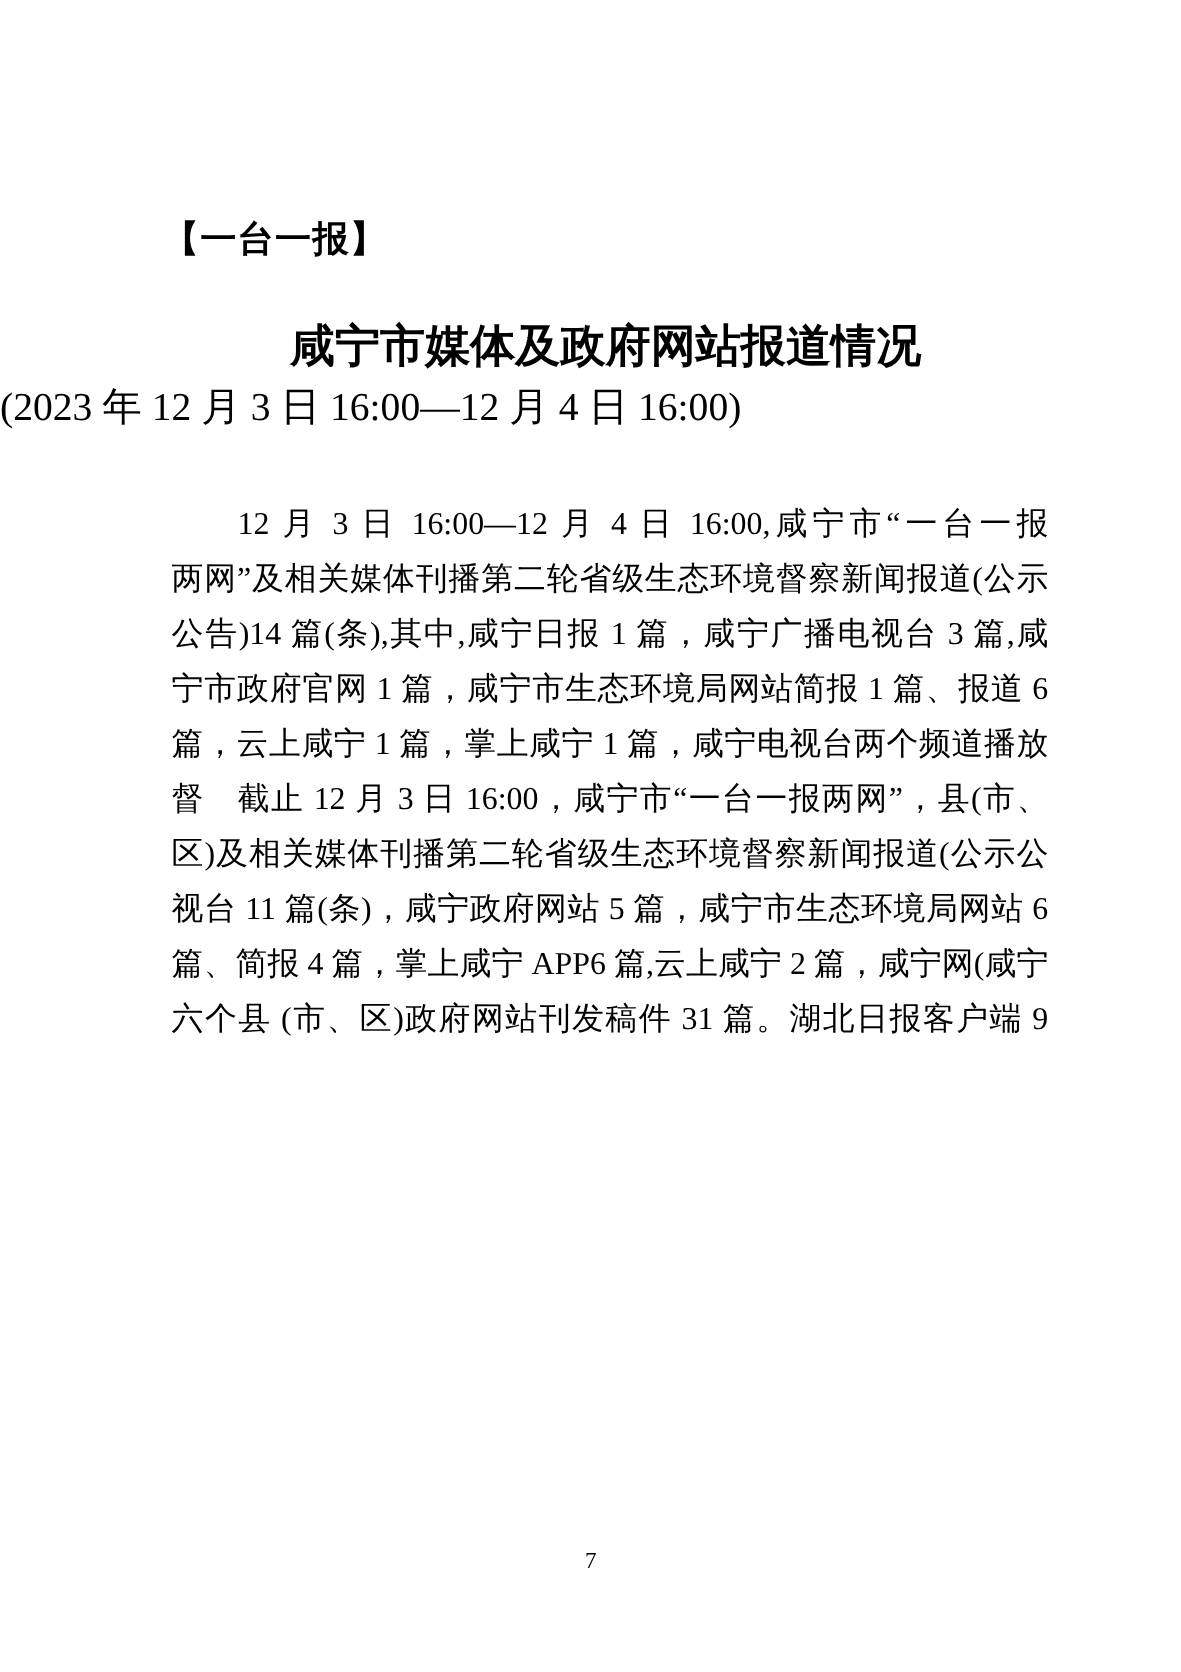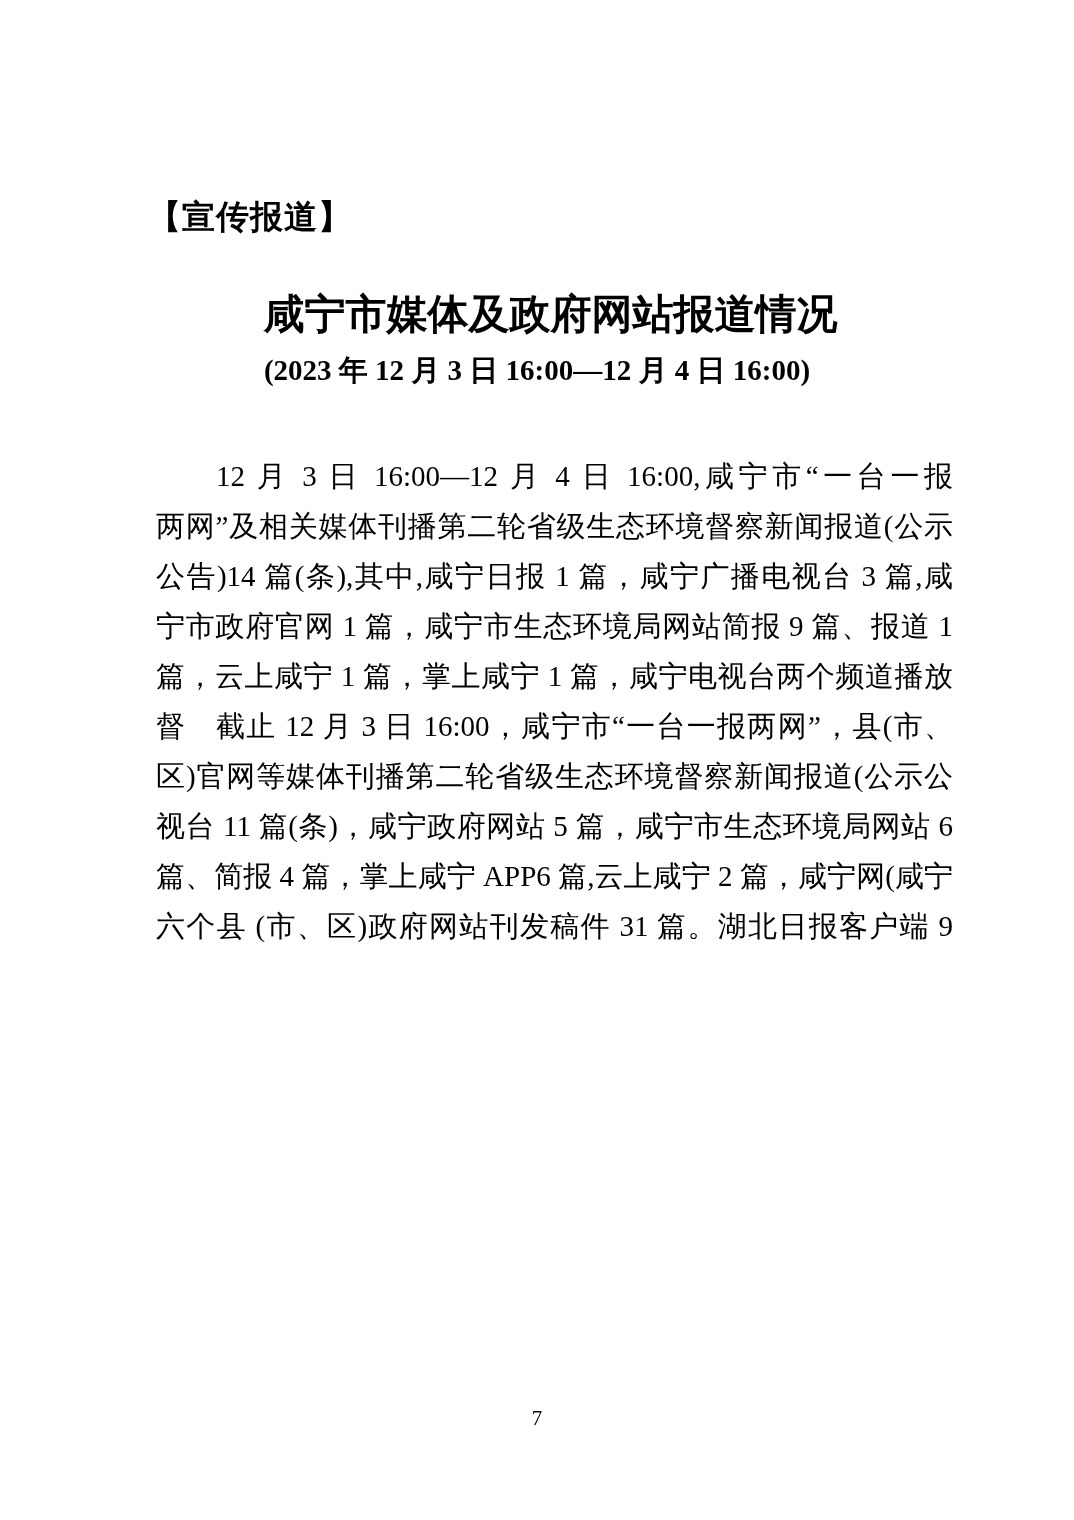--- a/index.html
+++ b/index.html
@@ -34,23 +34,23 @@
     font-size: 41px;
     line-height: 52px;
     white-space: nowrap;
     padding-left: 27px;
   }
   .doc-subtitle {
     position: absolute;
     left: 0;
     right: 0;
     top: 352px;
-    text-align: center;
-    font-weight: 700;
-    font-size: 29px;
+    text-align: left;
+    font-weight: 400;
+    font-size: 36px;
     line-height: 36px;
     white-space: nowrap;
   }
   .body-text {
     position: absolute;
     left: 156px;
     top: 451px;
     width: 797px;
     font-size: 29px;
   }
@@ -74,34 +74,34 @@
     text-align: center;
     font-size: 21px;
     line-height: 26px;
   }
 </style>
 </head>
 <body>
 
 <div class="page">
 
-  <div class="section-header">【宣传报道】</div>
+  <div class="section-header">【一台一报】</div>
 
   <div class="doc-title">咸宁市媒体及政府网站报道情况</div>
 
   <div class="doc-subtitle">(2023 年 12 月 3 日 16:00—12 月 4 日 16:00)</div>
 
   <div class="body-text">
     <div class="line indent">12 月 3 日 16:00—12 月 4 日 16:00,咸宁市“一台一报</div>
     <div class="line">两网”及相关媒体刊播第二轮省级生态环境督察新闻报道(公示</div>
     <div class="line">公告)14 篇(条),其中,咸宁日报 1 篇，咸宁广播电视台 3 篇,咸</div>
-    <div class="line">宁市政府官网 1 篇，咸宁市生态环境局网站简报 9 篇、报道 1</div>
+    <div class="line">宁市政府官网 1 篇，咸宁市生态环境局网站简报 1 篇、报道 6</div>
     <div class="line">篇，云上咸宁 1 篇，掌上咸宁 1 篇，咸宁电视台两个频道播放督</div>
     <div class="line indent">截止 12 月 3 日 16:00，咸宁市“一台一报两网”，县(市、</div>
-    <div class="line">区)官网等媒体刊播第二轮省级生态环境督察新闻报道(公示公</div>
+    <div class="line">区)及相关媒体刊播第二轮省级生态环境督察新闻报道(公示公</div>
     <div class="line">视台 11 篇(条)，咸宁政府网站 5 篇，咸宁市生态环境局网站 6</div>
     <div class="line">篇、简报 4 篇，掌上咸宁 APP6 篇,云上咸宁 2 篇，咸宁网(咸宁</div>
     <div class="line">六个县 (市、区)政府网站刊发稿件 31 篇。湖北日报客户端 9</div>
   </div>
 
   <div class="page-number">7</div>
 
 </div>
 
 </body></html>

